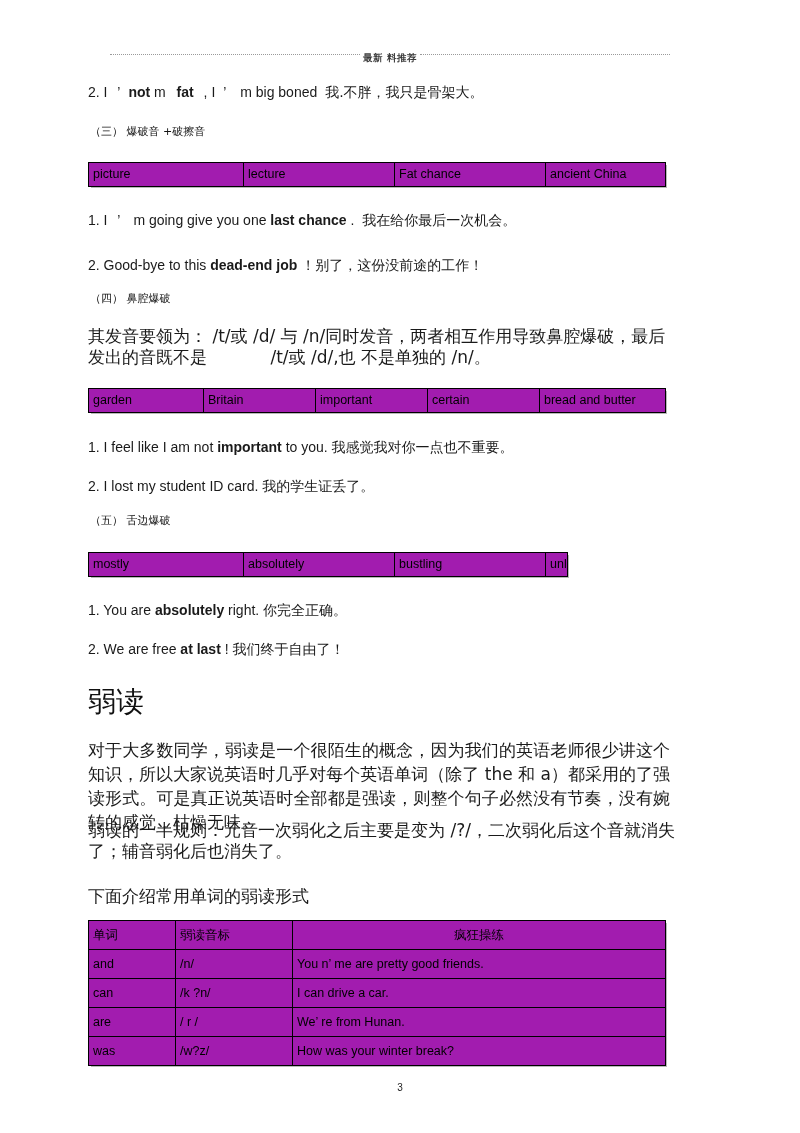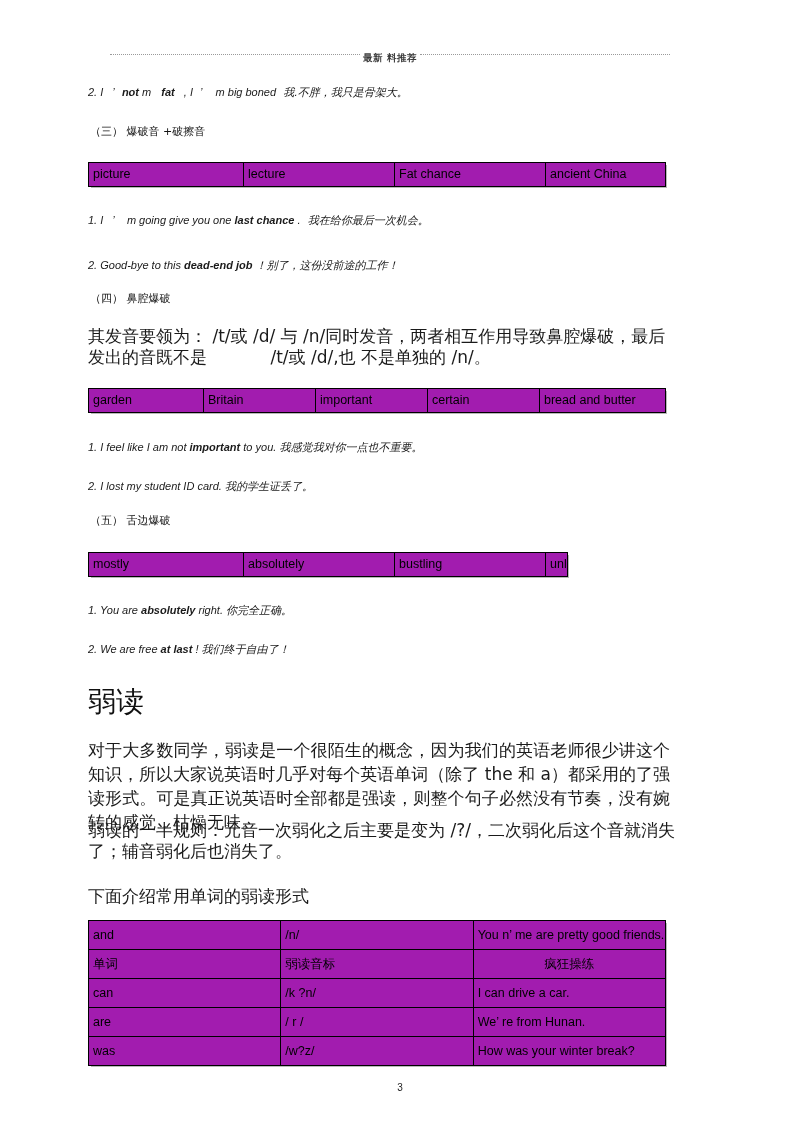--- a/index.html
+++ b/index.html
@@ -48,25 +48,24 @@
     padding: 0 3px;
     font-size: 9.5px;
     color: #3b3b3b;
     font-weight: bold;
     letter-spacing: .5px;
   }
 
   
   .line {
     position: absolute;
-    font-size: 11px;
+    font-size: 14px;
     line-height: 17px;
     color: #1a1a1a;
     white-space: nowrap;
-    font-style: italic;
   }
   .cn { font-family: "DejaVu Sans", "Liberation Sans", sans-serif; }
   .b { font-weight: bold; }
   .sec-head {
     position: absolute;
     font-size: 11px;
     line-height: 16px;
     color: #111;
     white-space: nowrap;
   }
@@ -241,30 +240,30 @@
 
   <div class="para cn just" style="left:88px; top:738px; width:582px; line-height:24px;">对于大多数同学，弱读是一个很陌生的概念，因为我们的英语老师很少讲这个知识，所以大家说英语时几乎对每个英语单词（除了 the 和 a）都采用的了强读形式。可是真正说英语时全部都是强读，则整个句子必然没有节奏，没有婉转的感觉，枯燥无味。</div>
 
   <div class="para cn" style="left:88px; top:820px; width:600px;">弱读的一半规则：元音一次弱化之后主要是变为 /?/，二次弱化后这个音就消失了；辅音弱化后也消失了。</div>
 
   <div class="para cn" style="left:88px; top:886px; width:400px;">下面介绍常用单词的弱读形式</div>
 
   <table class="wt vocab shadow" style="left:88px; top:920px; width:578px;">
     <tbody>
       <tr>
+        <td class="cn" style="width:78px;">单词</td>
+        <td class="cn" style="width:108px;">弱读音标</td>
+        <td class="cn ctr">疯狂操练</td>
+      </tr>
+      <tr>
         <td>and</td>
         <td>/n/</td>
         <td>You n’ me are pretty good friends.</td>
       </tr>
       <tr>
-        <td class="cn" style="width:78px;">单词</td>
-        <td class="cn" style="width:108px;">弱读音标</td>
-        <td class="cn ctr">疯狂操练</td>
-      </tr>
-      <tr>
         <td>can</td>
         <td>/k ?n/</td>
         <td>I can drive a car.</td>
       </tr>
       <tr>
         <td>are</td>
         <td>/ r /</td>
         <td>We’ re from Hunan.</td>
       </tr>
       <tr>

